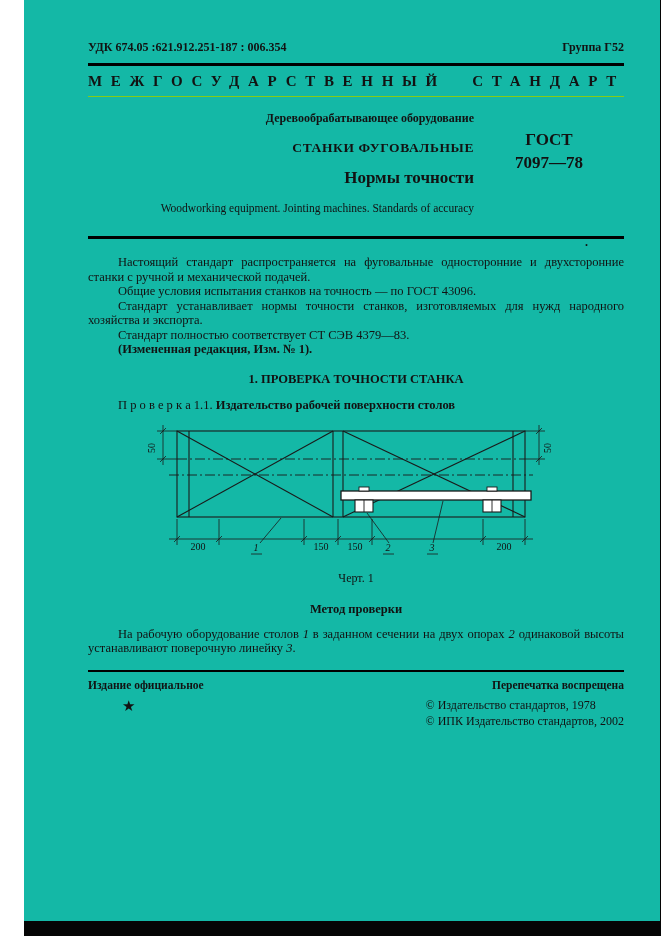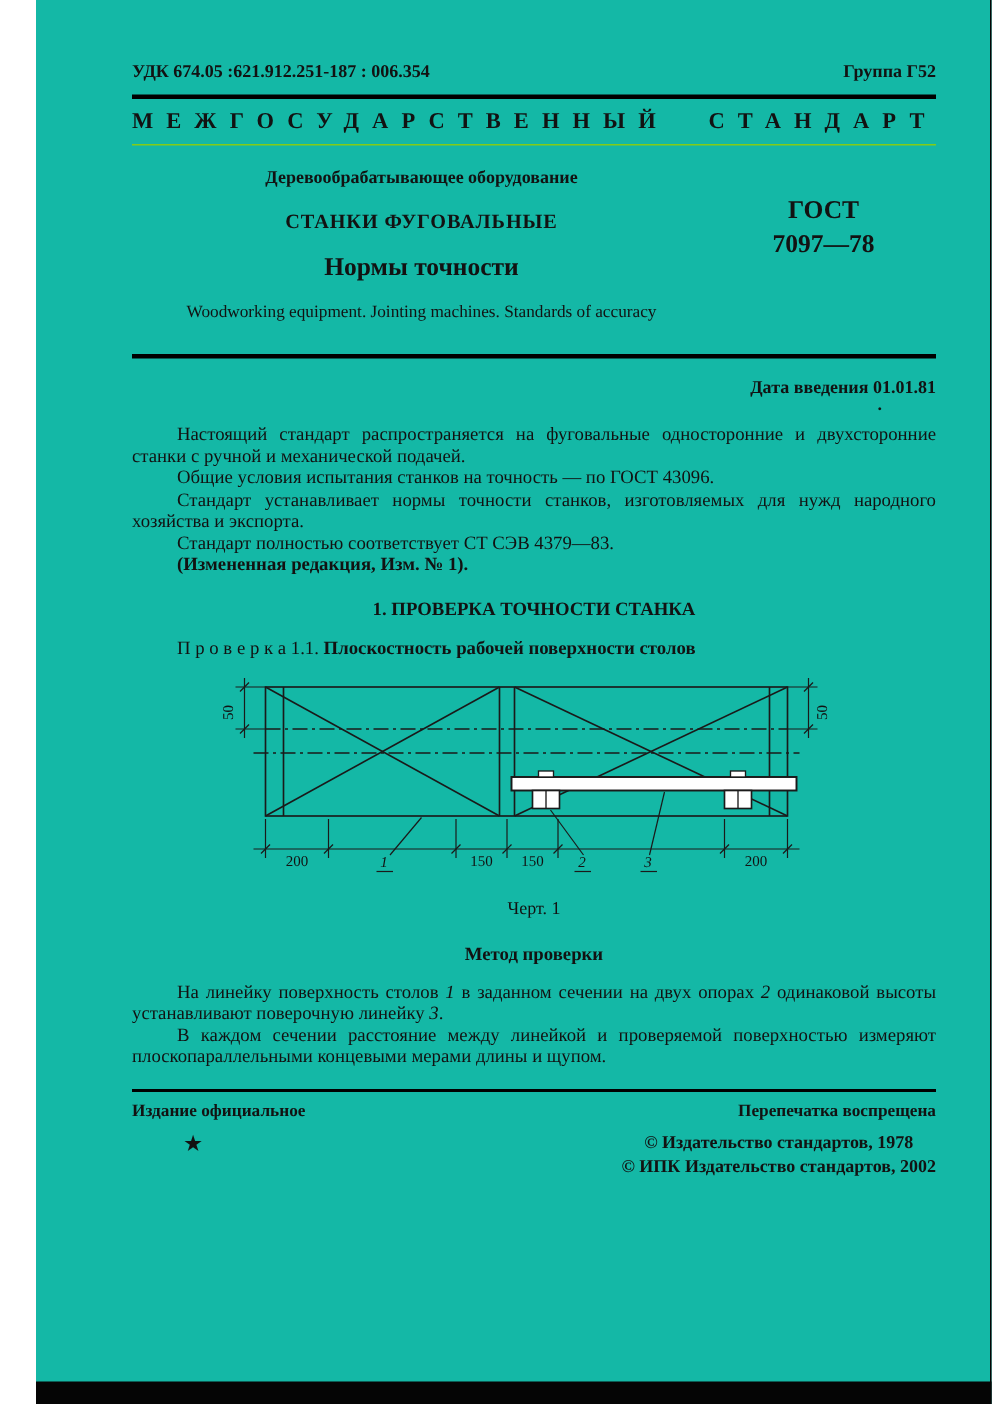--- a/index.html
+++ b/index.html
@@ -11,21 +11,21 @@
   .edge-bottom { position:absolute; left:0; bottom:0; width:661px; height:15px; background:#050505; }
   .content { position:absolute; left:64px; top:40px; width:536px; }
 
   .meta-row { display:flex; justify-content:space-between; font-size:12px; font-weight:bold; }
 
   .banner { margin-top:8px; border-top:3px solid #000; border-bottom:1px solid #84cc16; padding:7px 0 6px 0; }
   .banner-text { font-weight:bold; font-size:15px; letter-spacing:0.58em; word-spacing:14px;
                  white-space:nowrap; text-align:center; }
 
   .title-block { display:flex; margin-top:10px; }
-  .tb-left { flex:1; text-align:center; padding-top:4px; }
+  .tb-left { flex:1; text-align:right; padding-top:4px; }
   .tb-cat { font-weight:bold; font-size:12px; }
   .tb-title { font-weight:bold; font-size:13.5px; margin-top:14px; letter-spacing:0.6px; }
   .tb-sub { font-weight:bold; font-size:17px; margin-top:12px; }
   .tb-eng { font-size:11.5px; margin-top:14px; }
   .tb-right { width:150px; text-align:center; padding-top:22px; font-weight:bold; font-size:17px; line-height:1.35; }
 
   .rule-thick { border:none; border-top:3.5px solid #000; margin:22px 0 0 0; }
   .rule-thin  { border:none; border-top:2px solid #000; margin:14px 0 0 0; }
 
   .date-line { text-align:right; font-weight:bold; font-size:12px; margin-top:12px; }
@@ -45,21 +45,21 @@
   .tolerance { margin-top:16px; font-size:12.5px; }
   .tol-intro { margin-left:26px; }
   .tol-row { margin-left:58px; margin-top:3px; }
   .tol-note { margin-left:26px; margin-top:7px; }
 
   .method-title { text-align:center; font-weight:bold; font-size:12.5px; margin:16px 0 10px 0; }
 
   .footer-row { display:flex; justify-content:space-between; font-weight:bold; font-size:11.5px; margin-top:7px;gap:40px; }
   .footer-bottom { display:flex; justify-content:space-between; align-items:flex-start; margin-top:6px; }
   .star { font-size:15px; padding-left:34px; }
-  .copyright { text-align:center; font-size:12px; line-height:1.35;font-weight:bold; }
+  .copyright { text-align:left; font-size:12px; line-height:1.35; }
 </style>
 </head>
 <body>
 
 <div class="page">
 
   <div class="content">
 
     <div class="meta-row">
       <span>УДК 674.05 :621.912.251-187 : 006.354</span>
@@ -78,36 +78,35 @@
         <div class="tb-eng">Woodworking equipment. Jointing machines. Standards of accuracy</div>
       </div>
       <div class="tb-right">
         <div>ГОСТ</div>
         <div>7097—78</div>
       </div>
     </div>
 
     <hr class="rule-thick">
 
-    <div class="date-line">Дата введения 01.01.81</div>
     <div class="date-mark">.</div>
 
     <div class="body-text">
       <p class="para">Настоящий стандарт распространяется на фуговальные односторонние и двухсторонние станки с ручной и механической подачей.</p>
       <p class="para">Общие условия испытания станков на точность — по ГОСТ 43096.</p>
       <p class="para">Стандарт устанавливает нормы точности станков, изготовляемых для нужд народного хозяйства и экспорта.</p>
       <p class="para">Стандарт полностью соответствует СТ СЭВ 4379—83.</p>
       <p class="para b">(Измененная редакция, Изм. № 1).</p>
     </div>
 
     <div class="section-title">1. ПРОВЕРКА ТОЧНОСТИ СТАНКА</div>
 
     <p class="check-line">
       <span>П р о в е р к а 1.1.</span>
-      <span class="b">Плоскостность рабочей поверхности столов</span>
+      <span class="b">Издательство рабочей поверхности столов</span>
     </p>
 
     <div class="figure-wrap">
       <svg width="430" height="150" viewBox="0 0 430 150">
         <g stroke="#1a1a1a" stroke-width="1.1" fill="none">
           <rect x="36" y="14" width="348" height="86"></rect>
           <line x1="48" y1="14" x2="48" y2="100"></line>
           <line x1="372" y1="14" x2="372" y2="100"></line>
           <line x1="192" y1="14" x2="192" y2="100"></line>
           <line x1="202" y1="14" x2="202" y2="100"></line>
@@ -173,22 +172,21 @@
           <text x="247" y="134" text-anchor="middle" font-style="italic">2</text>
           <text x="291" y="134" text-anchor="middle" font-style="italic">3</text>
         </g>
       </svg>
       <div class="fig-caption">Черт. 1</div>
     </div>
 
 
     <div class="method-title">Метод проверки</div>
 
-    <p class="para"><span>На линейку поверхность столов </span><i>1</i><span> в заданном сечении на двух опорах </span><i>2</i><span> одинаковой высоты устанавливают поверочную линейку </span><i>3</i><span>.</span></p>
-    <p class="para">В каждом сечении расстояние между линейкой и проверяемой поверхностью измеряют плоскопараллельными концевыми мерами длины и щупом.</p>
+    <p class="para"><span>На рабочую оборудование столов </span><i>1</i><span> в заданном сечении на двух опорах </span><i>2</i><span> одинаковой высоты устанавливают поверочную линейку </span><i>3</i><span>.</span></p>
 
     <hr class="rule-thin">
 
     <div class="footer-row">
       <span>Издание официальное</span>
       <span>Перепечатка воспрещена</span>
     </div>
 
     <div class="footer-bottom">
       <span class="star">★</span>

